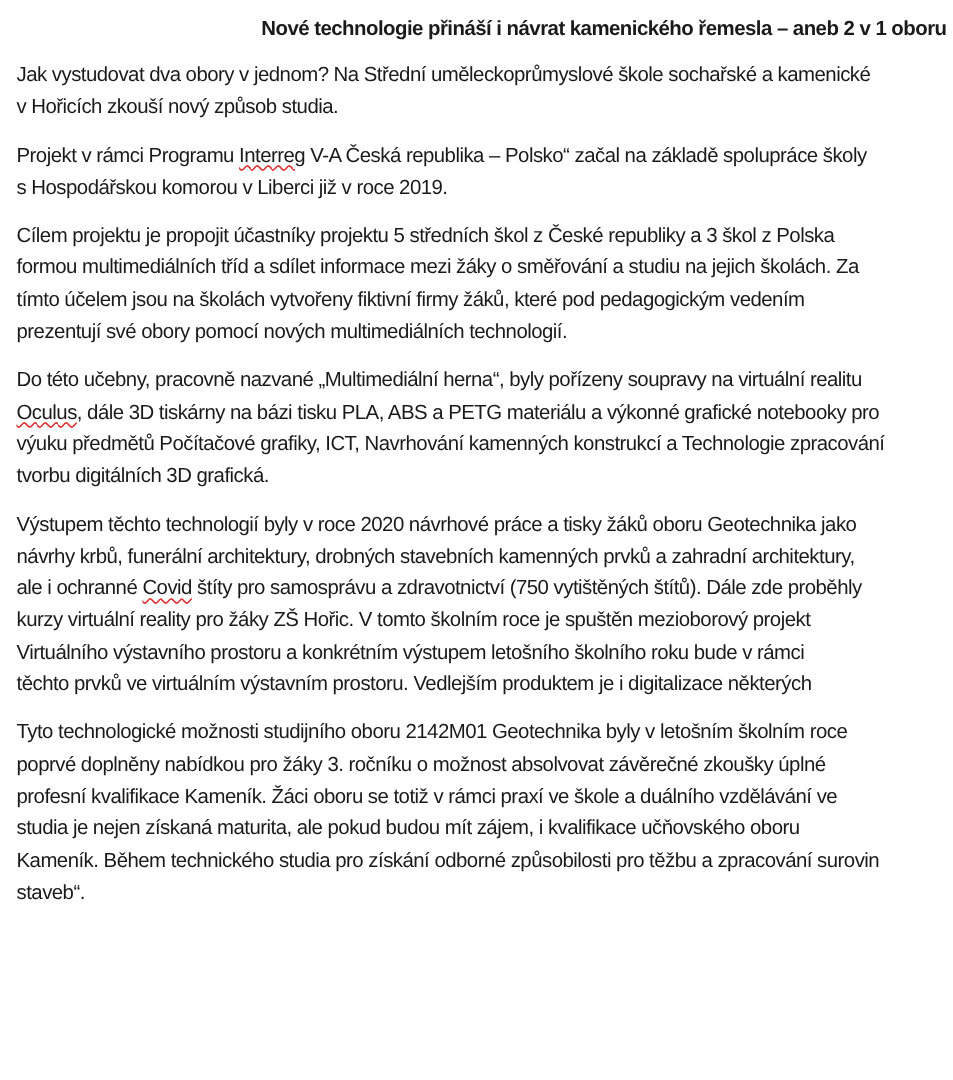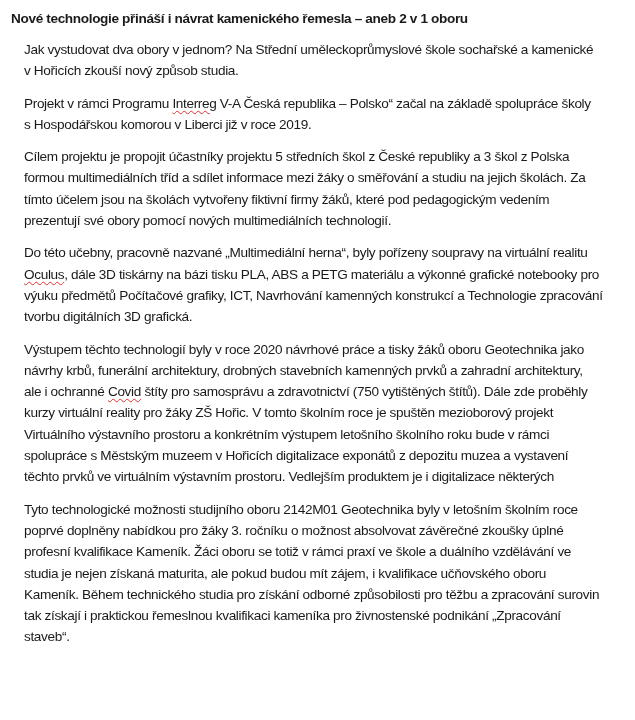--- a/index.html
+++ b/index.html
@@ -3,22 +3,22 @@
 <meta charset="utf-8">
 <style>
   html, body { margin: 0; padding: 0; background: #ffffff; }
   body { width: 635px; height: 720px; overflow: hidden; position: relative; }
   .doc {
     position: absolute; left: 11px; top: 8px; width: 620px;
     font-family: "Liberation Sans", sans-serif;
     font-size: 13.6px; color: #1a1a1a;
     letter-spacing: -0.35px;
   }
-  .title { font-weight: bold; line-height: 21px; margin: 0 0 10px 0; white-space: nowrap; }
-  .para { margin: 0 0 11px 13px; }
+  .title { font-weight: bold; line-height: 21px; margin: 0 0 10px 0; white-space: nowrap; text-align: right; }
+  .para { margin: 0 0 11px 0; }
   .line { display: block; line-height: 21.3px; white-space: nowrap; }
   .spell {
     text-decoration: underline wavy #e03030;
     text-decoration-thickness: 1px;
     text-underline-offset: 2px;
   }
 </style>
 </head>
 <body>
 
@@ -44,26 +44,24 @@
         <span class="line"><span class="spell">Oculus</span><span>, dále 3D tiskárny na bázi tisku PLA, ABS a PETG materiálu a výkonné grafické notebooky pro</span></span>
         <span class="line"><span>výuku předmětů Počítačové grafiky, ICT,  Navrhování kamenných konstrukcí a Technologie zpracování</span></span>
         <span class="line"><span>tvorbu digitálních 3D grafická.</span></span>
       </p>
       <p class="para">
         <span class="line"><span>Výstupem těchto technologií byly v roce 2020 návrhové práce a tisky žáků oboru Geotechnika jako</span></span>
         <span class="line"><span>návrhy krbů, funerální architektury, drobných stavebních kamenných prvků a zahradní architektury,</span></span>
         <span class="line"><span>ale i ochranné </span><span class="spell">Covid</span><span> štíty pro samosprávu a zdravotnictví (750 vytištěných štítů). Dále zde proběhly</span></span>
         <span class="line"><span>kurzy virtuální reality pro žáky ZŠ Hořic. V tomto školním roce je spuštěn mezioborový projekt</span></span>
         <span class="line"><span>Virtuálního výstavního prostoru  a konkrétním výstupem letošního školního roku bude v rámci</span></span>
-        <span class="line"><span>spolupráce s Městským muzeem v Hořicích digitalizace exponátů z  depozitu muzea a vystavení</span></span>
         <span class="line"><span>těchto prvků ve virtuálním výstavním prostoru. Vedlejším produktem je i digitalizace některých</span></span>
       </p>
       <p class="para">
         <span class="line"><span>Tyto technologické možnosti studijního oboru 2142M01 Geotechnika byly v letošním školním roce</span></span>
         <span class="line"><span>poprvé doplněny nabídkou pro žáky 3. ročníku o možnost absolvovat závěrečné zkoušky úplné</span></span>
         <span class="line"><span>profesní kvalifikace Kameník. Žáci oboru se totiž v rámci praxí ve škole a duálního vzdělávání ve</span></span>
         <span class="line"><span>studia je nejen získaná maturita, ale pokud budou mít zájem, i kvalifikace učňovského oboru</span></span>
         <span class="line"><span>Kameník. Během technického studia pro získání odborné způsobilosti pro těžbu a zpracování surovin</span></span>
-        <span class="line"><span>tak získají i praktickou řemeslnou kvalifikaci kameníka pro živnostenské podnikání „Zpracování</span></span>
         <span class="line"><span>staveb“.</span></span>
       </p>
     </div>
 </div>
 
 </body></html>

